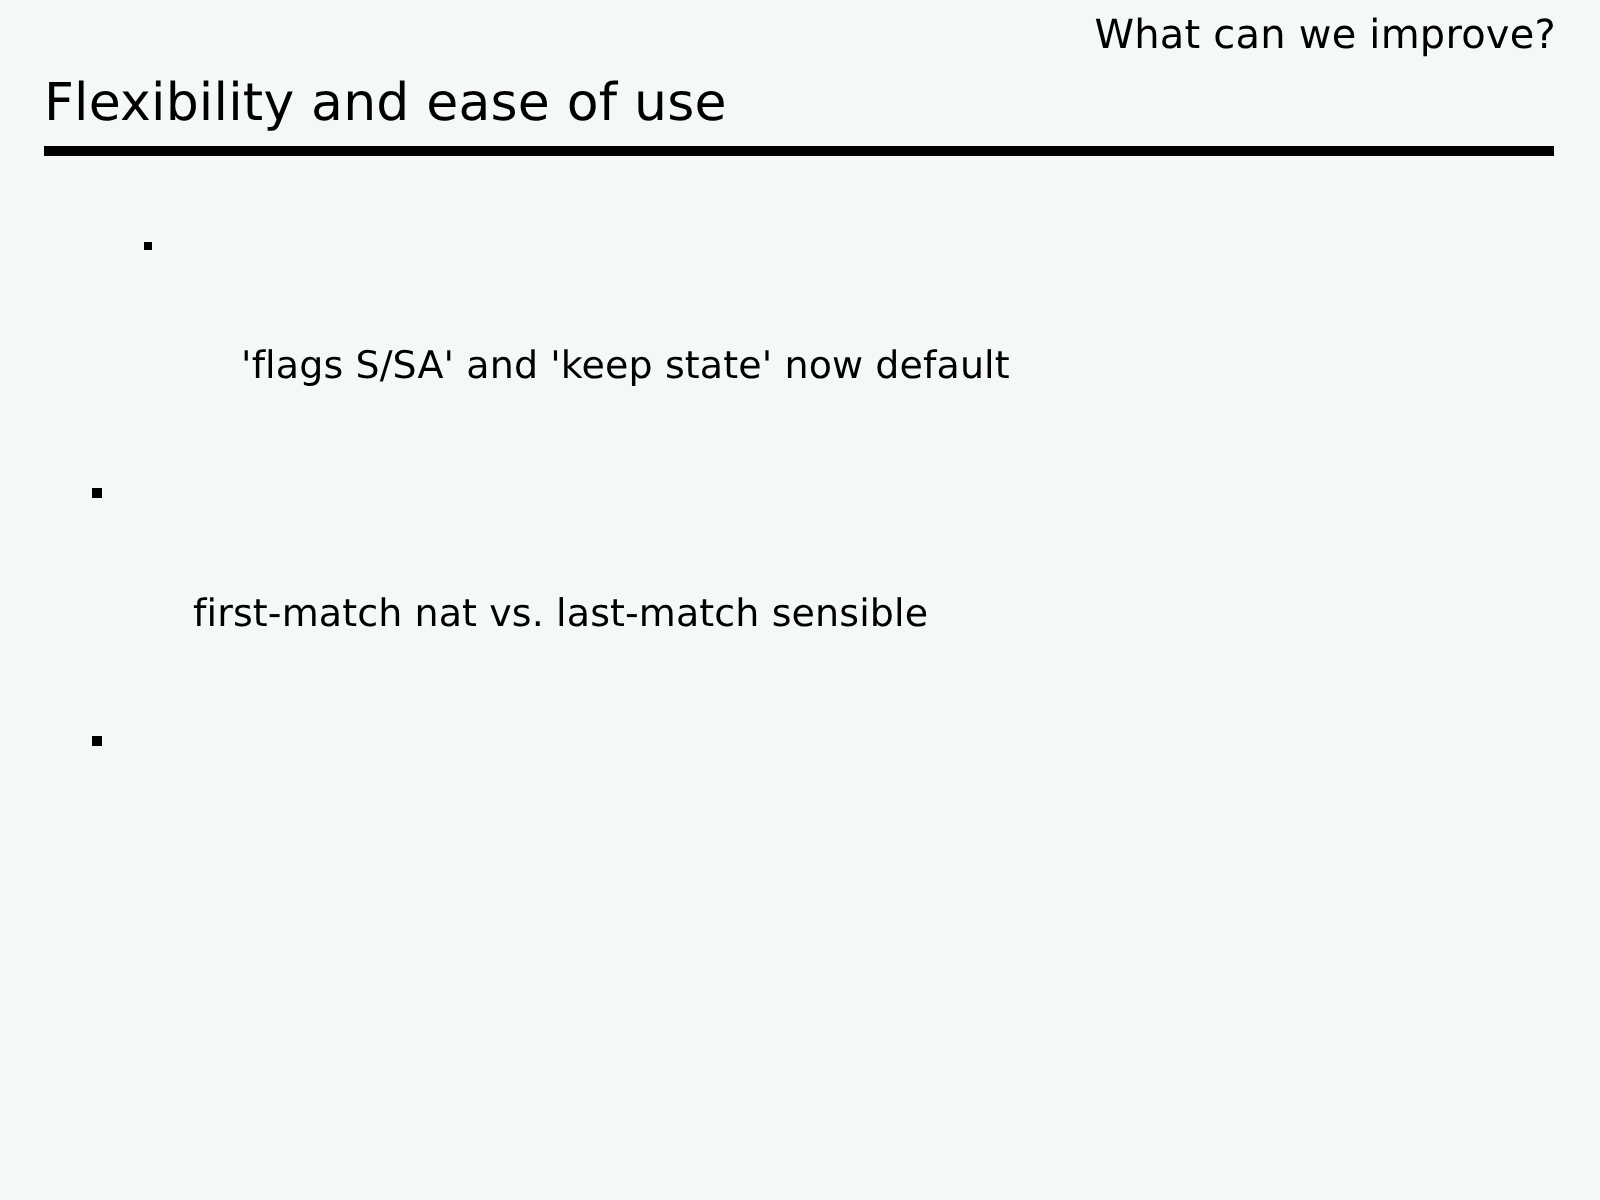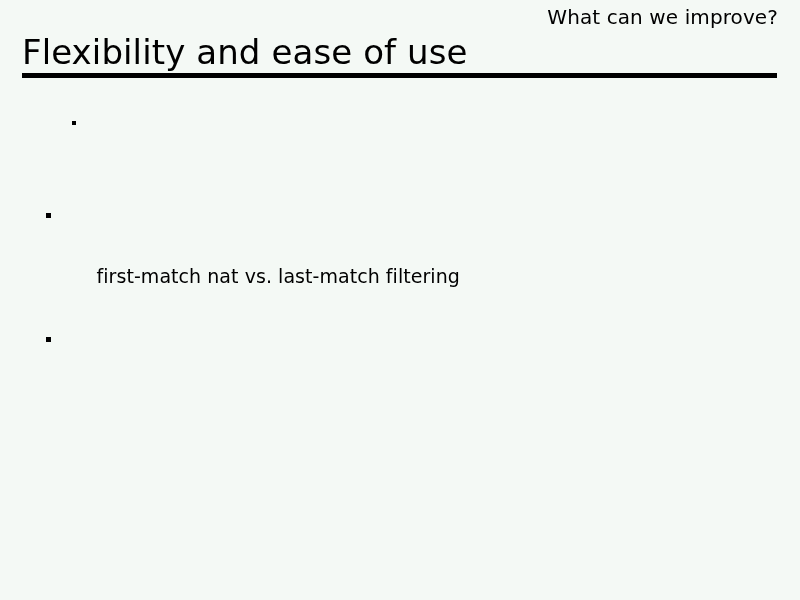--- a/index.html
+++ b/index.html
@@ -32,21 +32,21 @@
     font-size: 20px;
     line-height: 26px;
     letter-spacing: 0.1px;
     white-space: nowrap;
   }
 
   .slide-title {
     position: absolute;
     top: 36px;
     left: 22px;
-    font-size: 34px;
+    font-size: 26px;
     line-height: 32px;
     letter-spacing: 0.1px;
     white-space: nowrap;
   }
 
   .title-rule {
     position: absolute;
     top: 73px;
     left: 22px;
     width: 755px;
@@ -117,25 +117,26 @@
   <div class="slide-title">Flexibility and ease of use</div>
 
   <div class="title-rule"></div>
 
   <div class="body">
 
 
 
     <div class="line lvl2">
       <span class="bullet"></span>
+      <span>'flags S/SA' and 'keep state' now default</span>
     </div>
 
     <div class="line lvl1">
       <span class="bullet"></span>
-      <span>first-match nat vs. last-match filtering</span>
+      <span>first-match nat vs. last-match sensible</span>
     </div>
 
     <div class="line lvl1">
       <span class="bullet"></span>
       
     </div>
 
   </div>
 </div>
 

